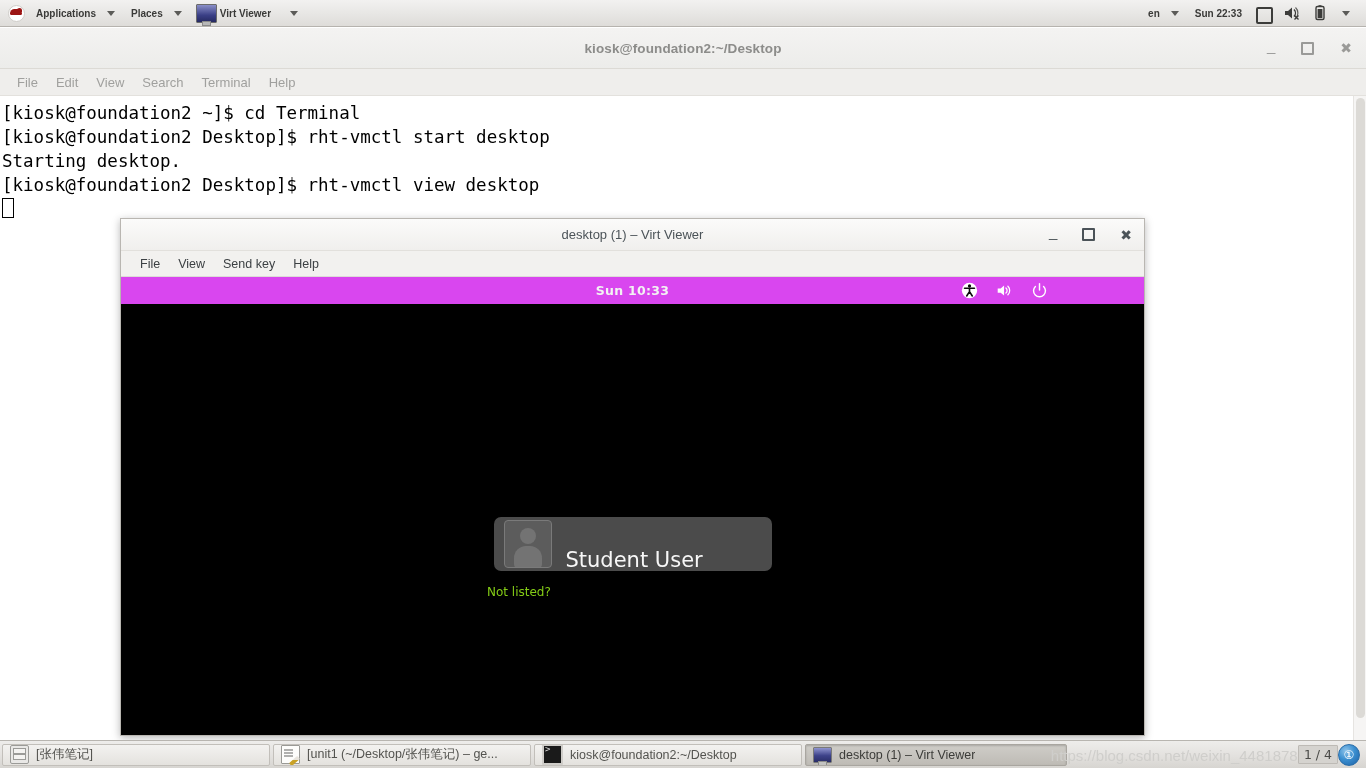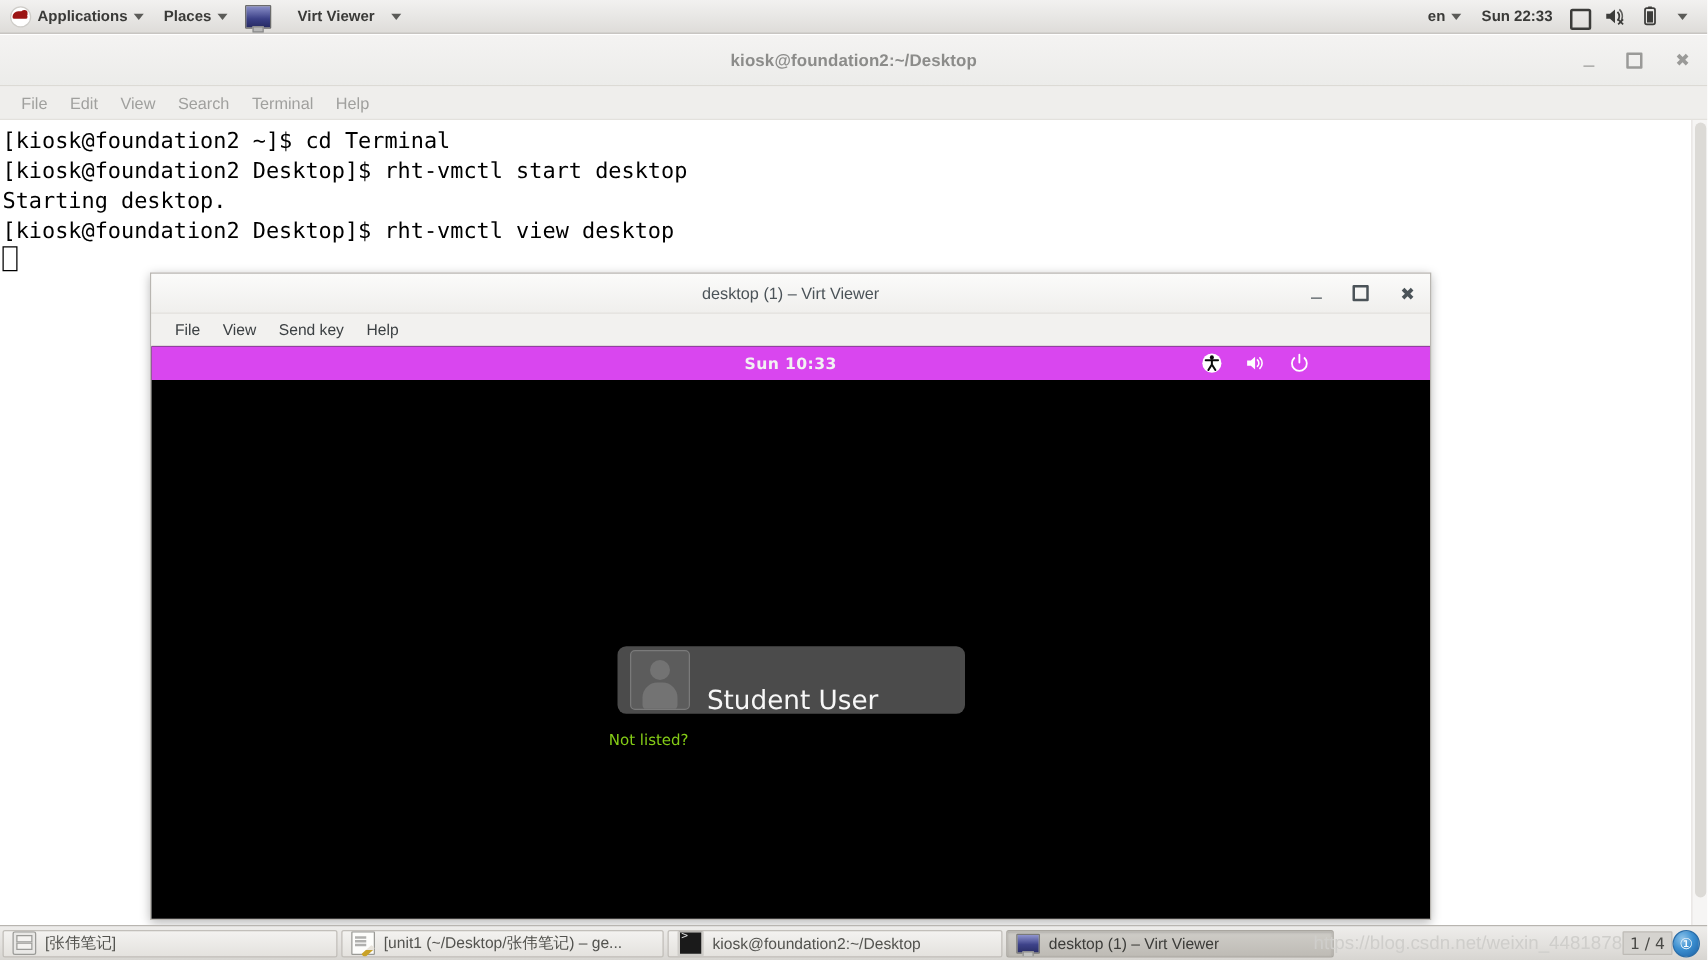--- a/index.html
+++ b/index.html
@@ -34,23 +34,23 @@
     color: #2e3436;
   }
   .panel-left { display: flex; align-items: center; height: 100%; }
   .panel-right { margin-left: auto; display: flex; align-items: center; height: 100%; padding-right: 8px; }
 
   .panel-item {
     display: flex;
     align-items: center;
     height: 100%;
     padding: 0 8px;
-    gap: 5px;
+    gap: 11px;
     white-space: nowrap;
-    font-size: 12px;
+    font-size: 10px;
     color: #3a3a38;
   }
   .panel-item.bold { font-weight: bold; }
 
   .caret {
     width: 0; height: 0;
     border-left: 4px solid transparent;
     border-right: 4px solid transparent;
     border-top: 5px solid #5b5b58;
     display: inline-block;
@@ -101,21 +101,20 @@
     border: 1px solid #8a8a8a;
   }
   .panel-vv {
     position: relative;
     padding-left: 6px;
     padding-right: 10px;
   }
   .panel-vv .vv-label {
     position: relative;
     left: -8px;
-    margin-left: 24px;
   }
 
   
   .sysicon { width: 18px; height: 18px; position: relative; flex: 0 0 auto; margin: 0 5px; }
 
   .icon-display {
     width: 13px; height: 13px;
     border: 2px solid #3c3c3a;
     border-radius: 2px;
     margin: 3px auto;

